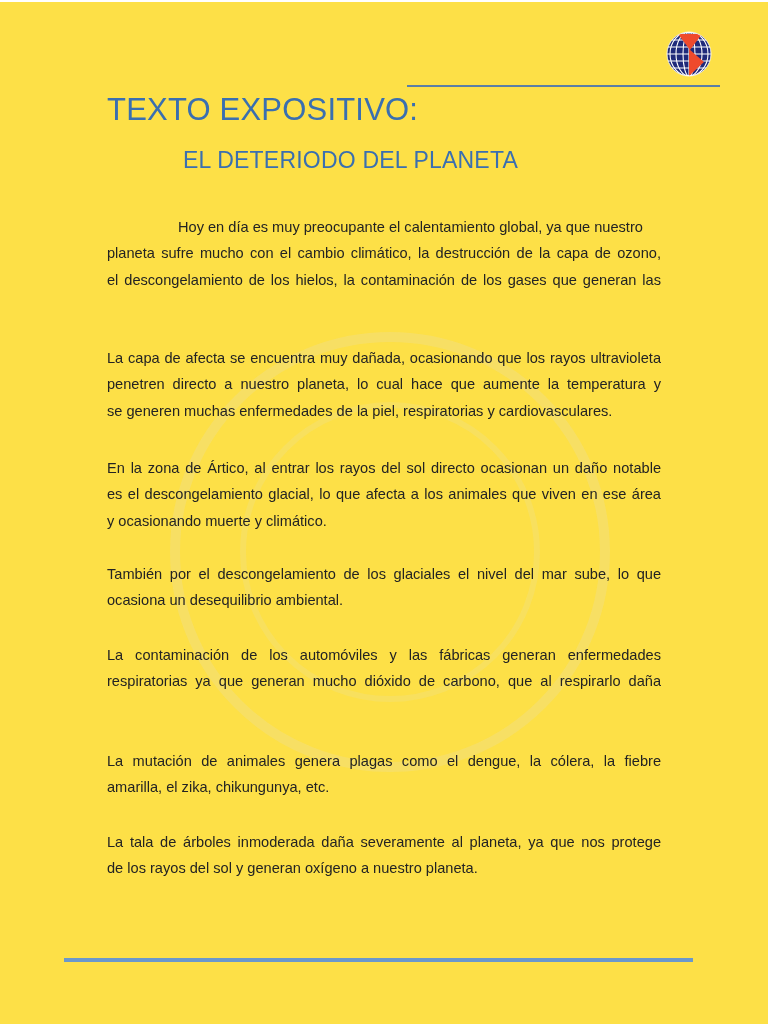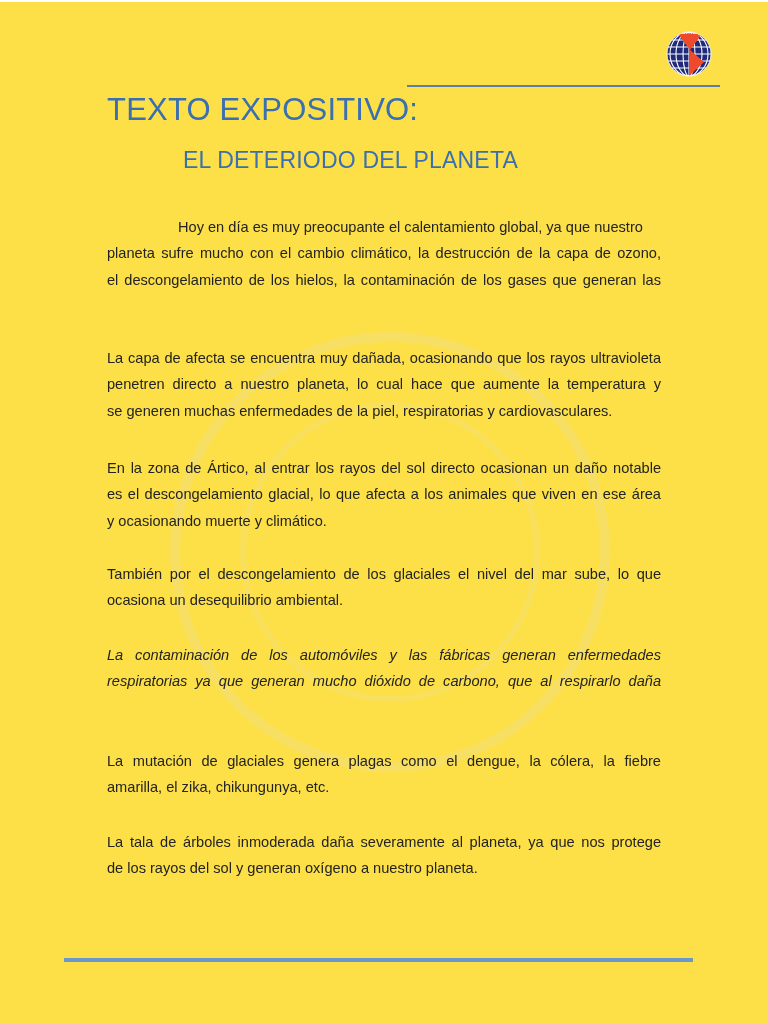--- a/index.html
+++ b/index.html
@@ -157,27 +157,27 @@
     <span class="line justify">En la zona de Ártico, al entrar los rayos del sol directo ocasionan un daño notable</span>
     <span class="line justify">es el  descongelamiento glacial, lo que afecta a los animales que viven en ese área</span>
     <span class="line">y ocasionando muerte y climático.</span>
   </div>
 
   <div class="para" style="top: 559px;">
     <span class="line justify">También por el descongelamiento de los glaciales  el nivel del mar sube, lo que</span>
     <span class="line">ocasiona un desequilibrio ambiental.</span>
   </div>
 
-  <div class="para" style="top: 640px; font-style: italic;">
+  <div class="para" style="top: 640px;">
     <span class="line justify">La contaminación de los automóviles y las fábricas generan enfermedades</span>
     <span class="line justify">respiratorias ya que generan  mucho dióxido de carbono, que al respirarlo daña</span>
   </div>
 
   <div class="para" style="top: 746px;">
-    <span class="line justify">La mutación de glaciales genera  plagas como el dengue, la cólera, la fiebre</span>
+    <span class="line justify">La mutación de animales genera  plagas como el dengue, la cólera, la fiebre</span>
     <span class="line">amarilla, el zika, chikungunya, etc.</span>
   </div>
 
   <div class="para" style="top: 827px;">
     <span class="line justify">La tala de árboles inmoderada  daña severamente al planeta, ya que nos protege</span>
     <span class="line">de los rayos del sol y generan  oxígeno  a nuestro planeta.</span>
   </div>
 
   <div class="bottom-rule"></div>
 </div>

